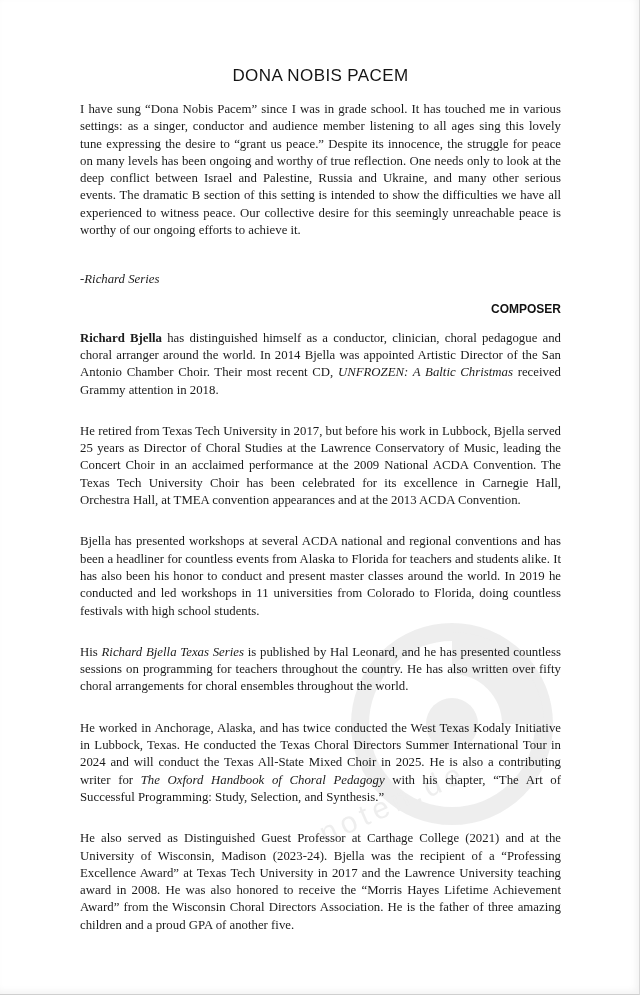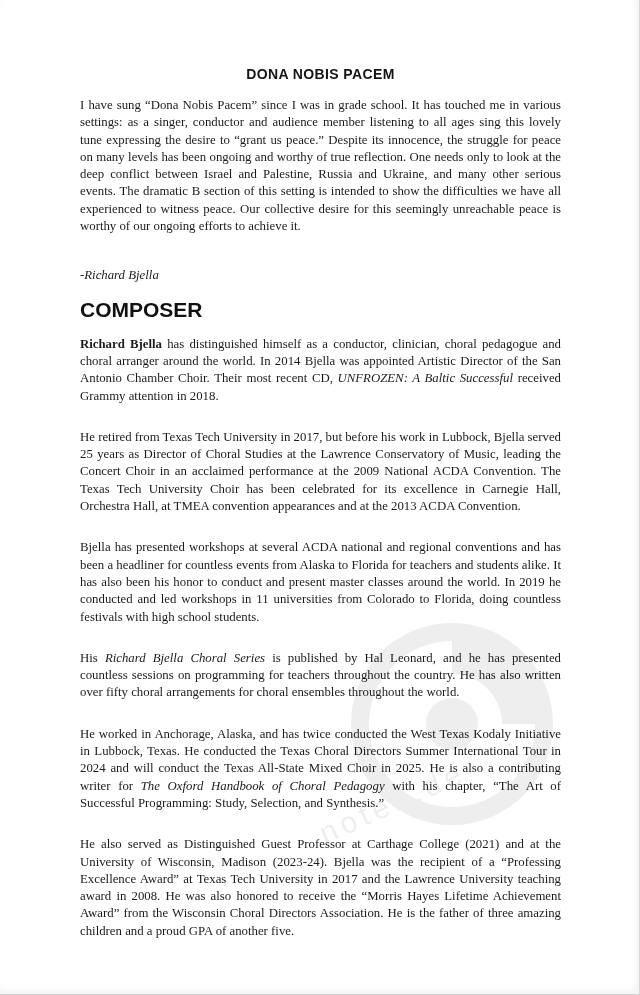--- a/index.html
+++ b/index.html
@@ -21,22 +21,22 @@
     box-shadow: inset -3px -3px 6px rgba(0,0,0,0.05);
   }
   .content {
     position: relative;
     z-index: 2;
     padding: 66px 78px 0 80px;
     color: #1b1b1b;
   }
   .doc-title {
     font-family: "Liberation Sans", sans-serif;
-    font-weight: bold;
-    font-size: 14px;
+    font-weight: normal;
+    font-size: 17px;
     letter-spacing: 0.4px;
     text-align: center;
     margin: 0 0 15px 0;
     color: #141414;
   }
   .body-para {
     font-size: 12.8px;
     line-height: 17.3px;
     text-align: justify;
     margin: 0 0 24px 0;
@@ -44,22 +44,22 @@
   .intro { margin-bottom: 32px; }
   .signature {
     font-style: italic;
     font-size: 12.8px;
     line-height: 17.3px;
     margin: 0 0 13px 0;
   }
   .section-heading {
     font-family: "Liberation Sans", sans-serif;
     font-weight: bold;
-    font-size: 21px;
-    text-align: left;
+    font-size: 12px;
+    text-align: right;
     margin: 0 0 14px 0;
     color: #111111;
   }
   .b { font-weight: bold; margin-top: 8px; }
   .i { font-style: italic; }
   .watermark {
     position: absolute;
     z-index: 1;
     top: 612px;
     right: 52px;
@@ -83,27 +83,27 @@
       <text x="28" y="232" transform="rotate(-24 28 232)" font-family="Liberation Sans, sans-serif" font-size="30" letter-spacing="5" fill="#777777">noten.de</text>
     </svg>
   </div>
 
   <div class="content">
 
     <h1 class="doc-title">DONA NOBIS PACEM</h1>
 
     <p class="body-para intro"><span>I have sung “Dona Nobis Pacem” since I was in grade school. It has touched me in various settings: as a singer, conductor and audience member listening to all ages sing this lovely tune expressing the desire to “grant us peace.” Despite its innocence, the struggle for peace on many levels has been ongoing and worthy of true reflection. One needs only to look at the deep conflict between Israel and Palestine, Russia and Ukraine, and many other serious events. The dramatic B section of this setting is intended to show the difficulties we have all experienced to witness peace. Our collective desire for this seemingly unreachable peace is worthy of our ongoing efforts to achieve it.</span></p>
 
-    <p class="signature">-Richard Bjella</p>
+    <p class="signature">-Richard Series</p>
 
     <h2 class="section-heading">COMPOSER</h2>
 
     <div>
-        <p class="body-para"><span class="b">Richard Bjella</span><span> has distinguished himself as a conductor, clinician, choral pedagogue and choral arranger around the world. In 2014 Bjella was appointed Artistic Director of the San Antonio Chamber Choir. Their most recent CD, </span><span class="i">UNFROZEN: A Baltic Successful</span><span> received Grammy attention in 2018.</span></p>
+        <p class="body-para"><span class="b">Richard Bjella</span><span> has distinguished himself as a conductor, clinician, choral pedagogue and choral arranger around the world. In 2014 Bjella was appointed Artistic Director of the San Antonio Chamber Choir. Their most recent CD, </span><span class="i">UNFROZEN: A Baltic Christmas</span><span> received Grammy attention in 2018.</span></p>
         <p class="body-para"><span>He retired from Texas Tech University in 2017, but before his work in Lubbock, Bjella served 25 years as Director of Choral Studies at the Lawrence Conservatory of Music, leading the Concert Choir in an acclaimed performance at the 2009 National ACDA Convention. The Texas Tech University Choir has been celebrated for its excellence in Carnegie Hall, Orchestra Hall, at TMEA convention appearances and at the 2013 ACDA Convention.</span></p>
         <p class="body-para"><span>Bjella has presented workshops at several ACDA national and regional conventions and has been a headliner for countless events from Alaska to Florida for teachers and students alike. It has also been his honor to conduct and present master classes around the world. In 2019 he conducted and led workshops in 11 universities from Colorado to Florida, doing countless festivals with high school students.</span></p>
-        <p class="body-para"><span>His </span><span class="i">Richard Bjella Choral Series</span><span> is published by Hal Leonard, and he has presented countless sessions on programming for teachers throughout the country. He has also written over fifty choral arrangements for choral ensembles throughout the world.</span></p>
+        <p class="body-para"><span>His </span><span class="i">Richard Bjella Texas Series</span><span> is published by Hal Leonard, and he has presented countless sessions on programming for teachers throughout the country. He has also written over fifty choral arrangements for choral ensembles throughout the world.</span></p>
         <p class="body-para"><span>He worked in Anchorage, Alaska, and has twice conducted the West Texas Kodaly Initiative in Lubbock, Texas. He conducted the Texas Choral Directors Summer International Tour in 2024 and will conduct the Texas All-State Mixed Choir in 2025. He is also a contributing writer for </span><span class="i">The Oxford Handbook of Choral Pedagogy</span><span> with his chapter, “The Art of Successful Programming: Study, Selection, and Synthesis.”</span></p>
         <p class="body-para"><span>He also served as Distinguished Guest Professor at Carthage College (2021) and at the University of Wisconsin, Madison (2023-24). Bjella was the recipient of a “Professing Excellence Award” at Texas Tech University in 2017 and the Lawrence University teaching award in 2008. He was also honored to receive the “Morris Hayes Lifetime Achievement Award” from the Wisconsin Choral Directors Association. He is the father of three amazing children and a proud GPA of another five.</span></p>
       </div>
 
   </div>
 </div>
 
 </body></html>

